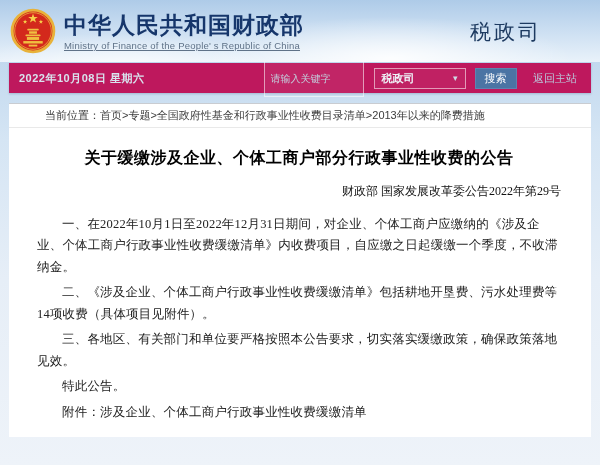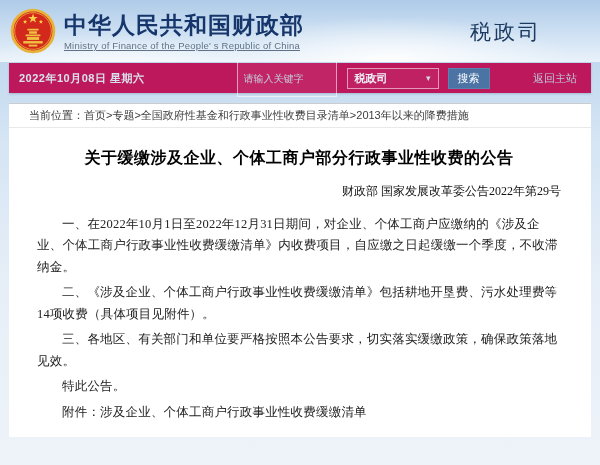--- a/index.html
+++ b/index.html
@@ -35,21 +35,21 @@
   }
 
   
   .navbar {
     margin: 1px 9px 0 9px; height: 30px; background: #be185d;
     display: flex; align-items: center; flex: 0 0 auto;
     box-shadow: 0 1px 2px rgba(40,70,110,0.25);
   }
   .nav-date { color: #d9e3ee; font-size: 11px; font-weight: bold; margin-left: 10px; letter-spacing: 0.5px; }
   .search-input {
-    margin-left: 92px; width: 100px; height: 21px;
+    margin-left: 119px; width: 100px; height: 21px;
     background: rgba(255,255,255,0.06); border: 1px solid rgba(255,255,255,0.55);
     color: #e8eef5; font-size: 10px; padding: 18px 6px; outline: none;
   }
   .search-input::placeholder { color: #c3cfdd; font-size: 10px; }
   .search-select {
     margin-left: 10px; width: 92px; height: 21px;
     border: 1px solid rgba(255,255,255,0.55); background: rgba(255,255,255,0.04);
     color: #eef3f8; font-size: 11px; font-weight: bold;
     display: flex; align-items: center; justify-content: space-between;
     padding: 0 7px; cursor: pointer;
@@ -64,21 +64,21 @@
     margin-left: auto; margin-right: 14px;
     color: #b9c9dc; font-size: 11px; cursor: pointer; text-decoration: none;
   }
 
   
   .gap { height: 10px; flex: 0 0 auto; }
   .breadcrumb {
     margin: 0 9px; background: #ffffff; border-top: 1px solid #c9ccd1;
     border-bottom: 1px solid #e9e9e9;
     height: 25px; display: flex; align-items: center;
-    font-size: 11px; color: #3c3c3c; padding-left: 20px; flex: 0 0 auto;
+    font-size: 11px; color: #3c3c3c; padding-left: 36px; flex: 0 0 auto;
   }
   .breadcrumb .crumb-path { color: #3c3c3c; cursor: pointer; }
 
   
   .content {
     margin: 0 9px; background: #ffffff; flex: 1 1 auto;
     font-family: "Liberation Serif", "DejaVu Serif", serif;
     padding: 20px 30px 10px 28px; color: #1d1d1d;
   }
   .doc-title {

